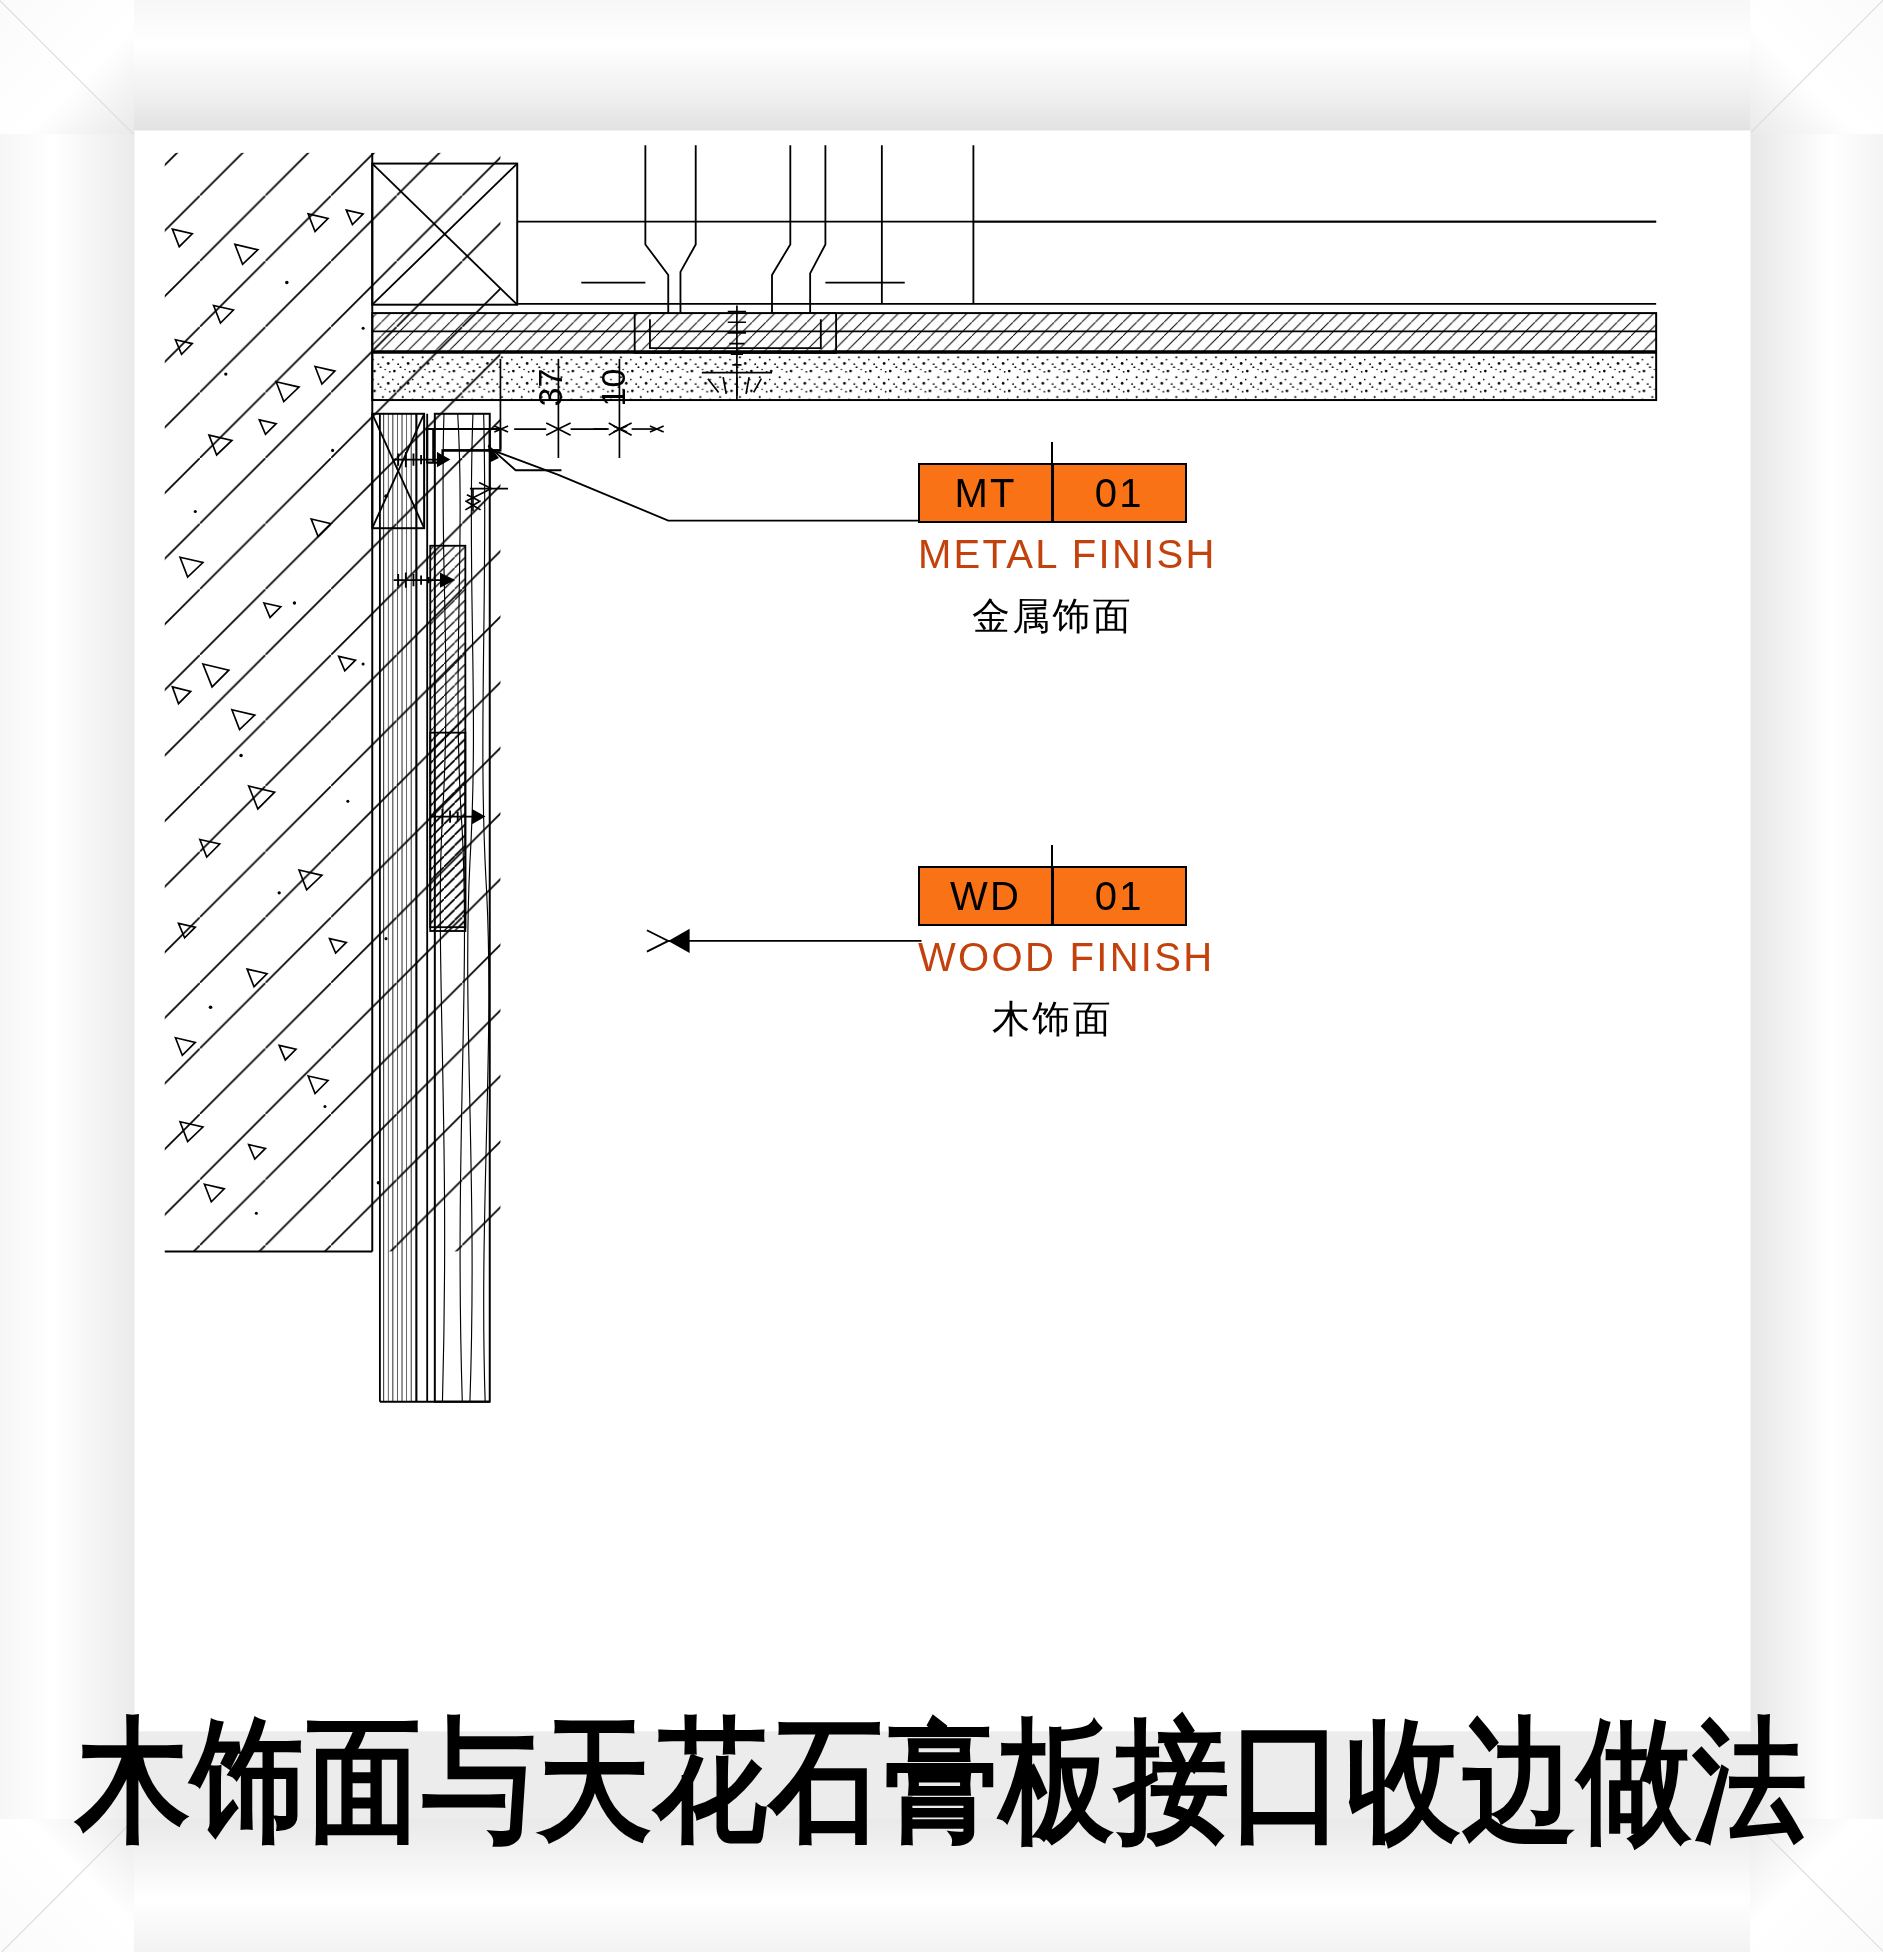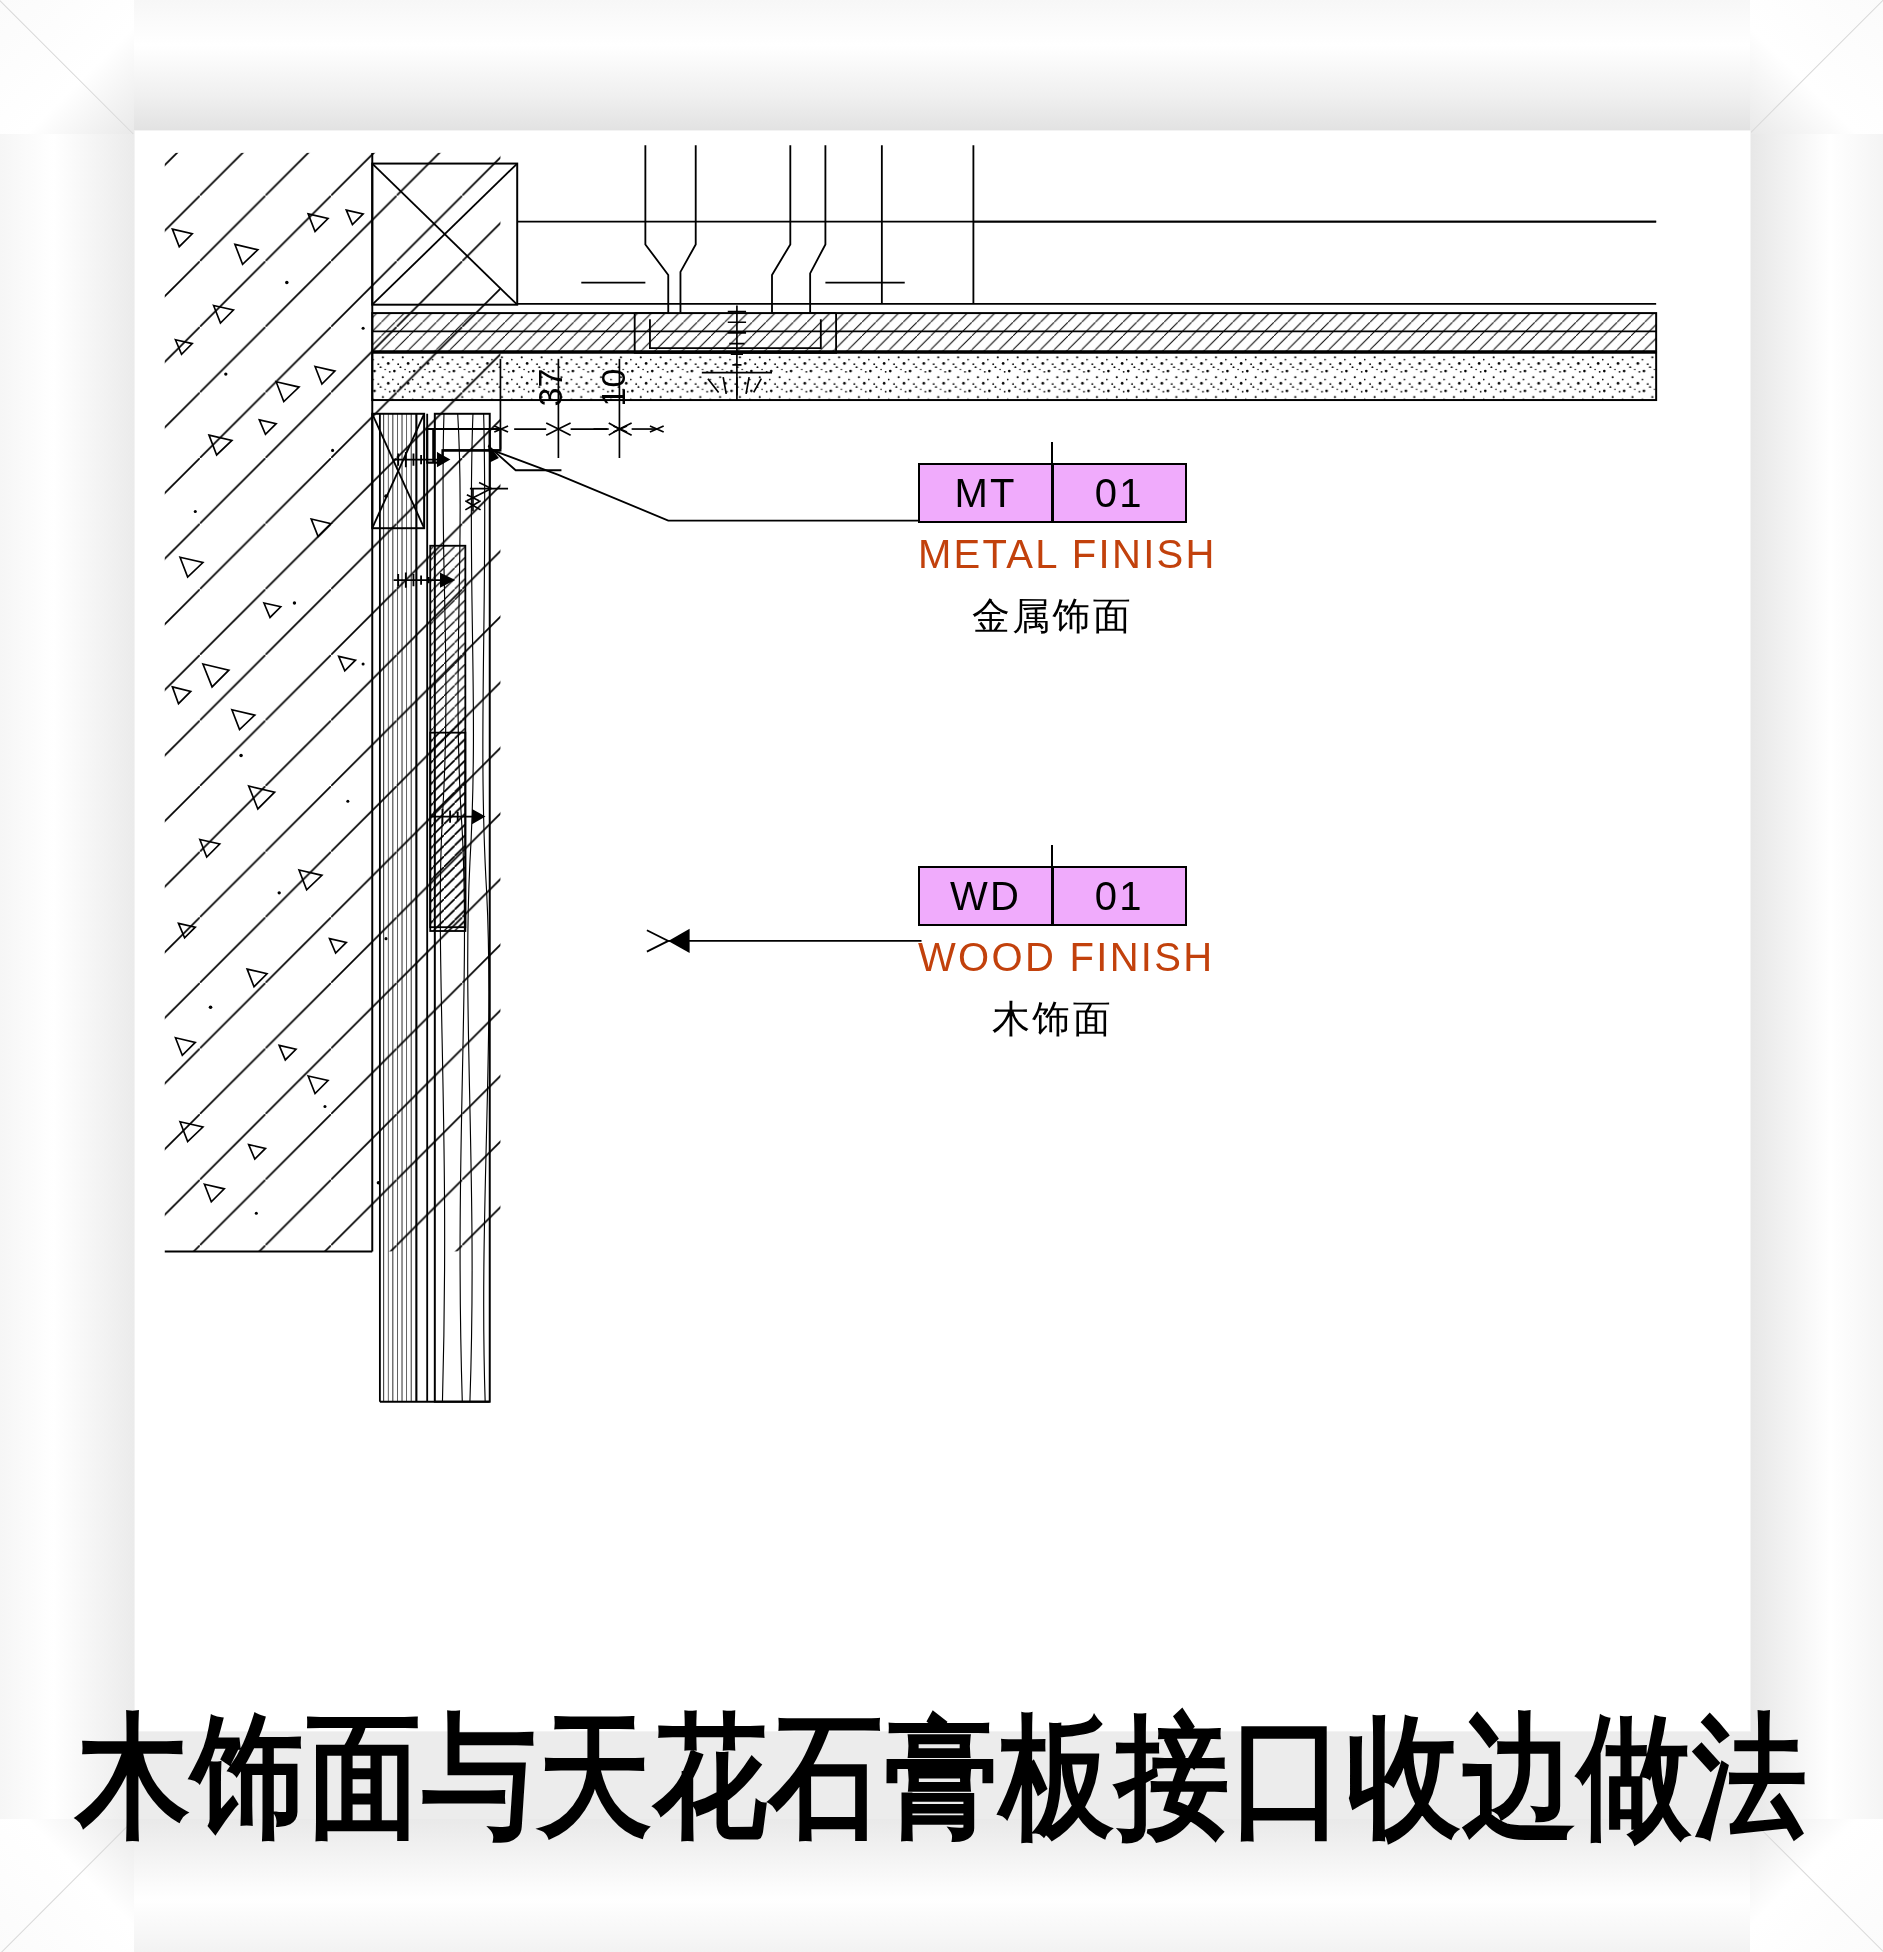--- a/index.html
+++ b/index.html
@@ -79,21 +79,21 @@
   }
 
   
   #caption {
     position: absolute;
     left: 0;
     top: 1705px;
     width: 1884px;
     height: 145px;
     display: flex;
-    align-items: center;
+    align-items: flex-start;
     justify-content: center;
   }
   #caption .cap-text {
     font-family: "DejaVu Sans", "Liberation Sans", sans-serif;
     font-weight: bold;
     font-size: 114px;
     letter-spacing: 1.5px;
     color: #000000;
     white-space: nowrap;
     transform: scaleY(1.18);
@@ -102,21 +102,21 @@
   
   .tag-block {
     position: absolute;
     text-align: center;
   }
   .tag-box {
     border: 2.3px solid #000;
     height: 56px;
     display: flex;
     align-items: stretch;
-    background: #f0abfc;
+    background: #f97316;
   }
   .tag-code, .tag-num {
     flex: 1;
     display: flex;
     align-items: center;
     justify-content: center;
     font-family: "Liberation Sans", sans-serif;
     font-size: 40px;
     letter-spacing: 2.3px;
     color: #000;

